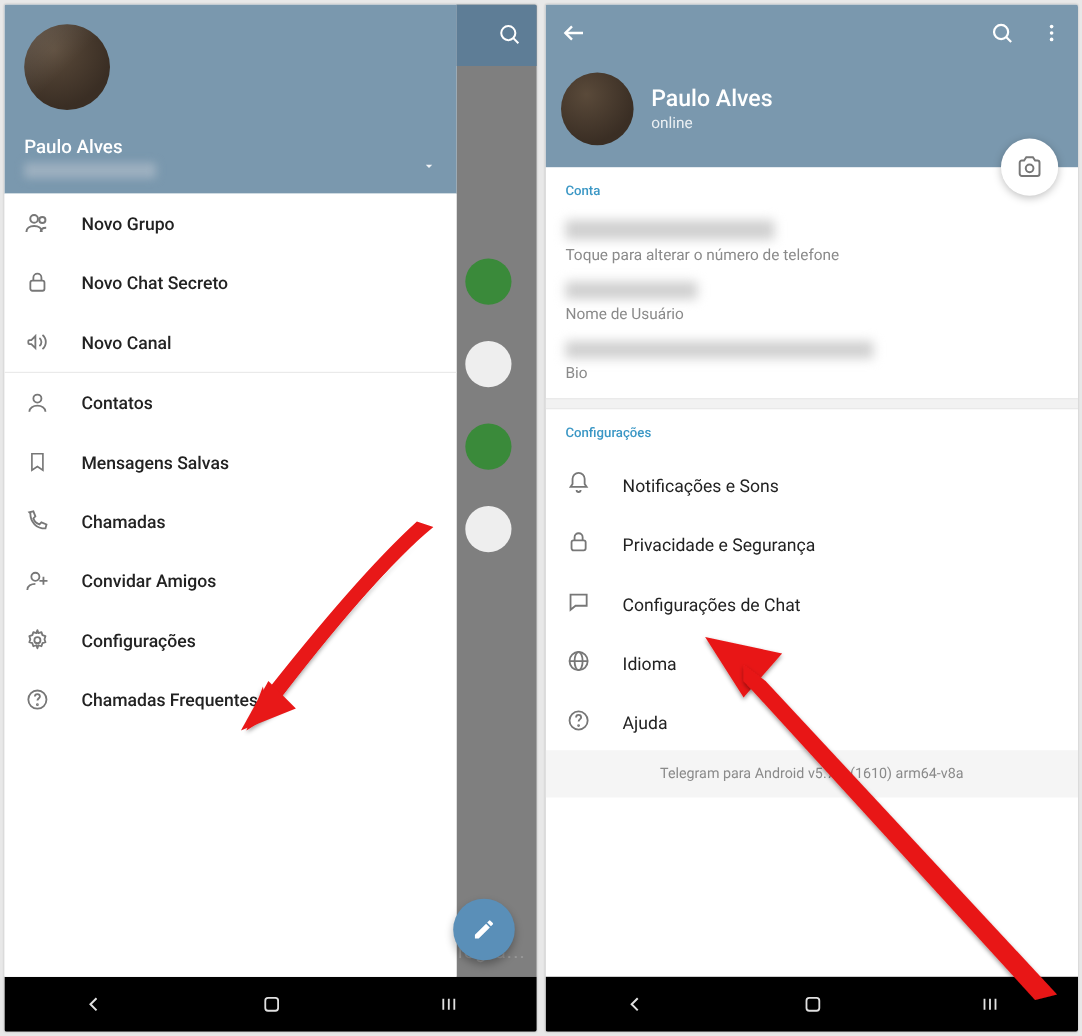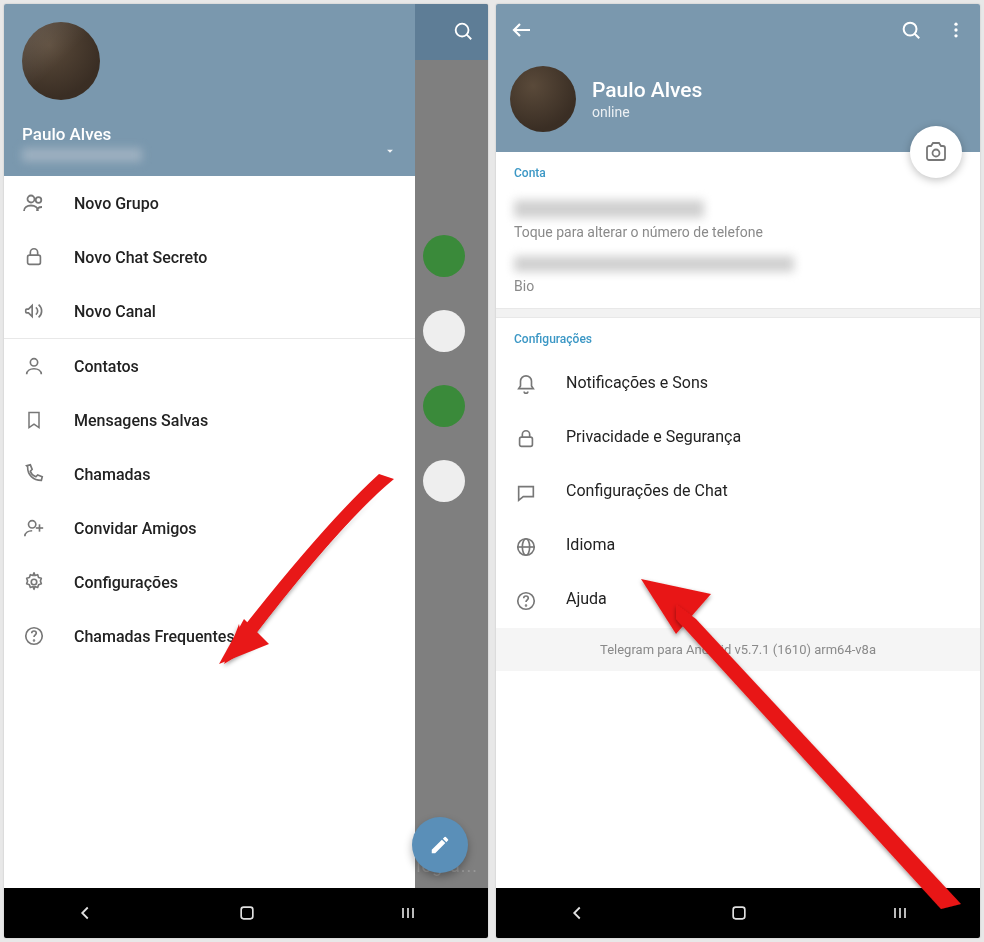--- a/index.html
+++ b/index.html
@@ -36,21 +36,21 @@
     .section { padding: 14px 18px 6px; }
     .section-title { color: #3b97c5; font-size: 12px; font-weight: 500; margin-bottom: 12px; }
     .field { padding: 8px 0; }
     .field-value { filter: blur(5px); background: #d0d0d0; border-radius: 2px; margin-bottom: 6px; }
     .fv1 { width: 190px; height: 18px; }
     .fv2 { width: 120px; height: 16px; }
     .fv3 { width: 280px; height: 16px; }
     .field-hint { font-size: 14px; color: #8a8a8a; }
     .sep { height: 10px; background: #f2f2f2; border-top: 1px solid #e8e8e8; border-bottom: 1px solid #e8e8e8; }
     
-    .setting-item { display: flex; align-items: flex-start; padding: 15px 18px; gap: 28px; cursor: pointer; }
+    .setting-item { display: flex; align-items: flex-end; padding: 15px 18px; gap: 28px; cursor: pointer; }
     .setting-label { font-size: 16px; color: #222; }
     
     .version-bar { padding: 14px; text-align: center; font-size: 13px; color: #8a8a8a; background: #f5f5f5; }
     
     .navbar { height: 50px; background: #000; display: flex; align-items: center; justify-content: space-around; color: #e0e0e0; margin-top: auto; }
     
     
     .arrow { position: absolute; z-index: 50; pointer-events: none; }
     .arrow1 { left: 210px; top: 465px; width: 200px; height: 200px; }
     .arrow2 { left: 125px; top: 570px; width: 360px; height: 340px; }
@@ -268,20 +268,24 @@
   </div>
 
   <div class="settings-body">
     <div class="section">
       <div class="section-title">Conta</div>
       <div class="field">
         <div class="field-value fv1"></div>
         <div class="field-hint">Toque para alterar o número de telefone</div>
       </div>
       <div class="field">
+        <div class="field-value fv2"></div>
+        <div class="field-hint">Nome de Usuário</div>
+      </div>
+      <div class="field">
         <div class="field-value fv3"></div>
         <div class="field-hint">Bio</div>
       </div>
     </div>
     <div class="sep"></div>
     <div class="section" style="padding-bottom:0;">
       <div class="section-title">Configurações</div>
     </div>
     <div class="setting-item">
       <span class="menu-icon">

